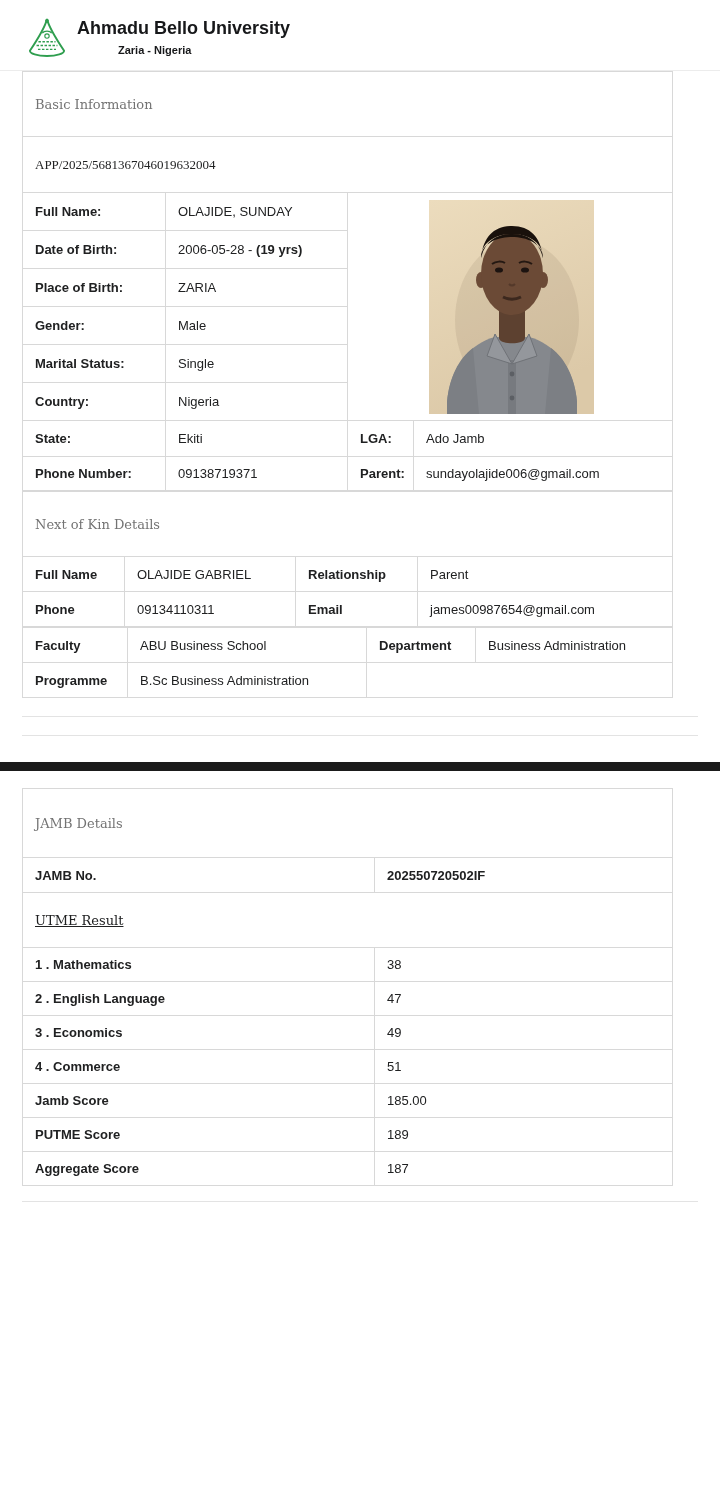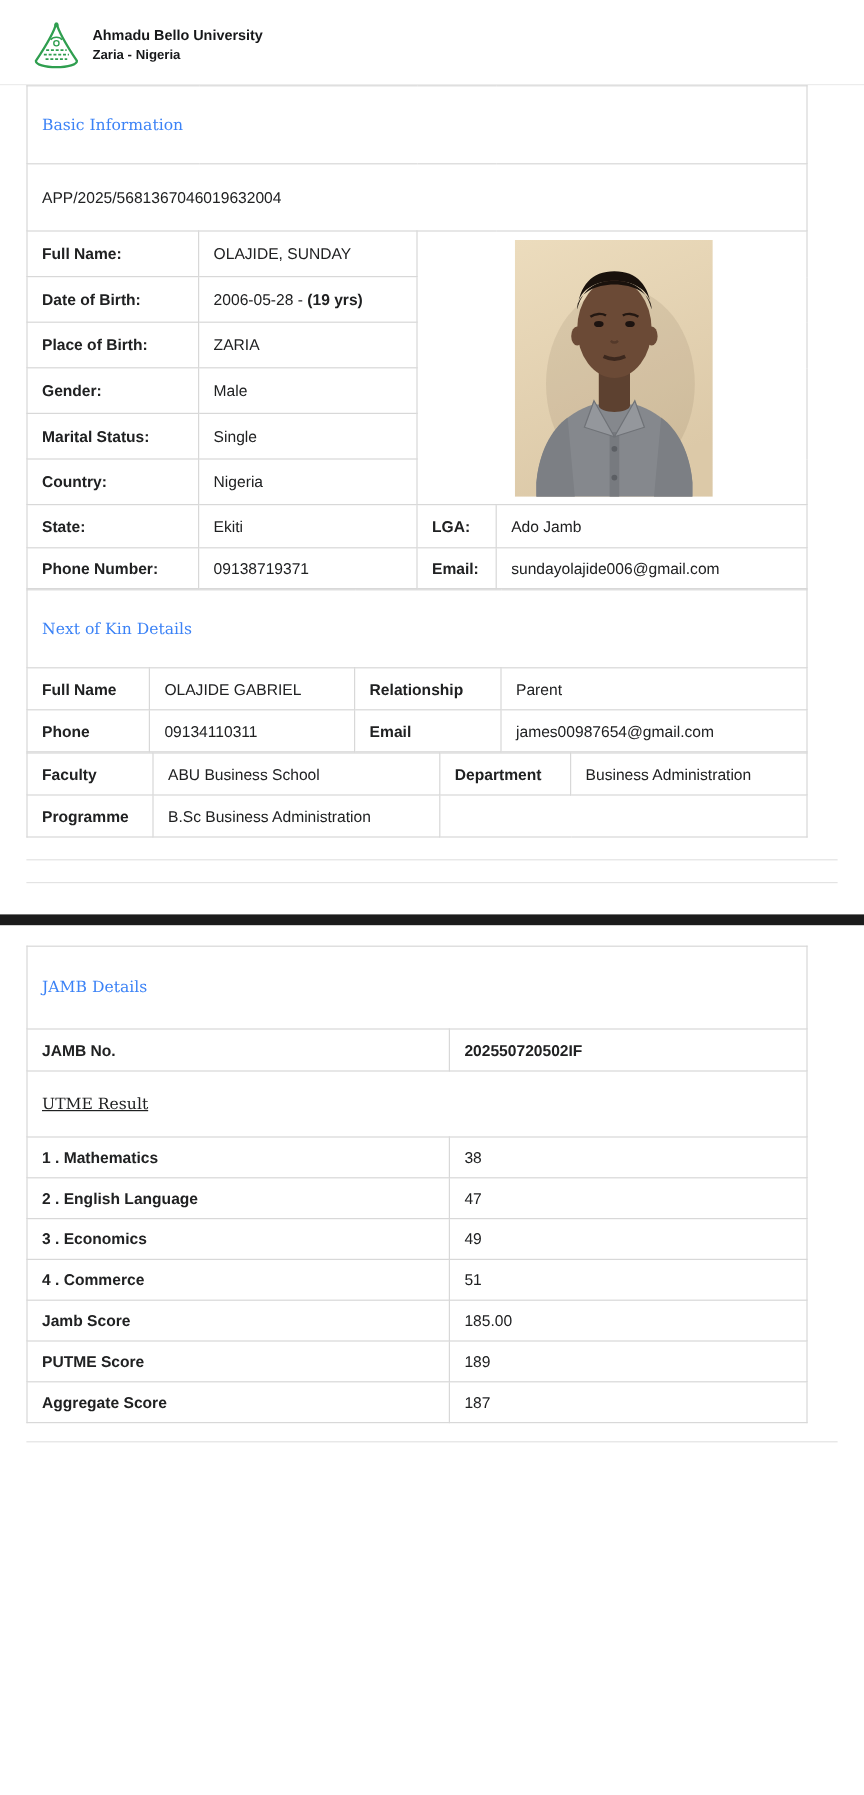--- a/index.html
+++ b/index.html
@@ -8,40 +8,40 @@
     font-family:"Liberation Sans","DejaVu Sans",sans-serif;
     color:#202122;position:relative;
   }
   
   .header{
     display:flex;align-items:center;
     padding:16px 0 12px 28px;
     border-bottom:1px solid #ececec;
   }
   .logo{width:38px;height:42px;margin-right:11px;flex:0 0 auto;}
-  .uni-name{font-size:12px;font-weight:bold;color:#17181a;line-height:1.2;}
-  .uni-loc{font-size:11px;font-weight:bold;color:#17181a;margin-top:4px;}
+  .uni-name{font-size:18px;font-weight:bold;color:#17181a;line-height:1.2;}
+  .uni-loc{font-size:11px;font-weight:bold;color:#17181a;margin-top:4px;margin-left:41px;}
   
   table.sec{
     border-collapse:collapse;table-layout:fixed;
     width:650px;margin:0 22px;
   }
   table.sec td{
     border:1px solid #d8d8d8;
     font-size:13px;vertical-align:middle;
     padding:0 10px 0 12px;
     overflow:hidden;white-space:nowrap;
   }
   td.title{
     font-family:"DejaVu Serif","Liberation Serif",serif;
-    font-size:22px;color:#3b82f6;
+    font-size:22px;color:#737373;
     height:64px;padding-left:8px;font-weight:normal;
   }
   td.appno{
-    font-family:Liberation Sans, sans-serif;
+    font-family:Liberation Serif, serif;
     font-size:17px;height:55px;padding-left:8px;margin-top:22px;
   }
   td.subtitle{
     font-family:"DejaVu Serif","Liberation Serif",serif;
     font-size:17px;height:54px;padding-left:8px;text-decoration:underline;
   }
   td.lbl{font-weight:bold;}
   .mt12{margin-top:12px;} .mt40{margin-top:40px;} .mt38{margin-top:38px;}
   .r37 td{height:37px;} .r35 td{height:35px;} .r34 td{height:34px;} .r33 td{height:33px;margin-top:44px;}
   td.photo-cell{padding:3px 0 2px 0;text-align:center;vertical-align:middle;}
@@ -147,21 +147,21 @@
   </tr>
   <tr class="r35">
     <td class="lbl">State:</td>
     <td>Ekiti</td>
     <td class="lbl">LGA:</td>
     <td>Ado Jamb</td>
   </tr>
   <tr class="r33">
     <td class="lbl">Phone Number:</td>
     <td>09138719371</td>
-    <td class="lbl">Email:</td>
+    <td class="lbl">Parent:</td>
     <td>sundayolajide006@gmail.com</td>
   </tr>
 </tbody>
   </table>
 
 <table class="sec mt40">
   <colgroup>
       <col style="width:102px">
       <col style="width:171px">
       <col style="width:122px">

